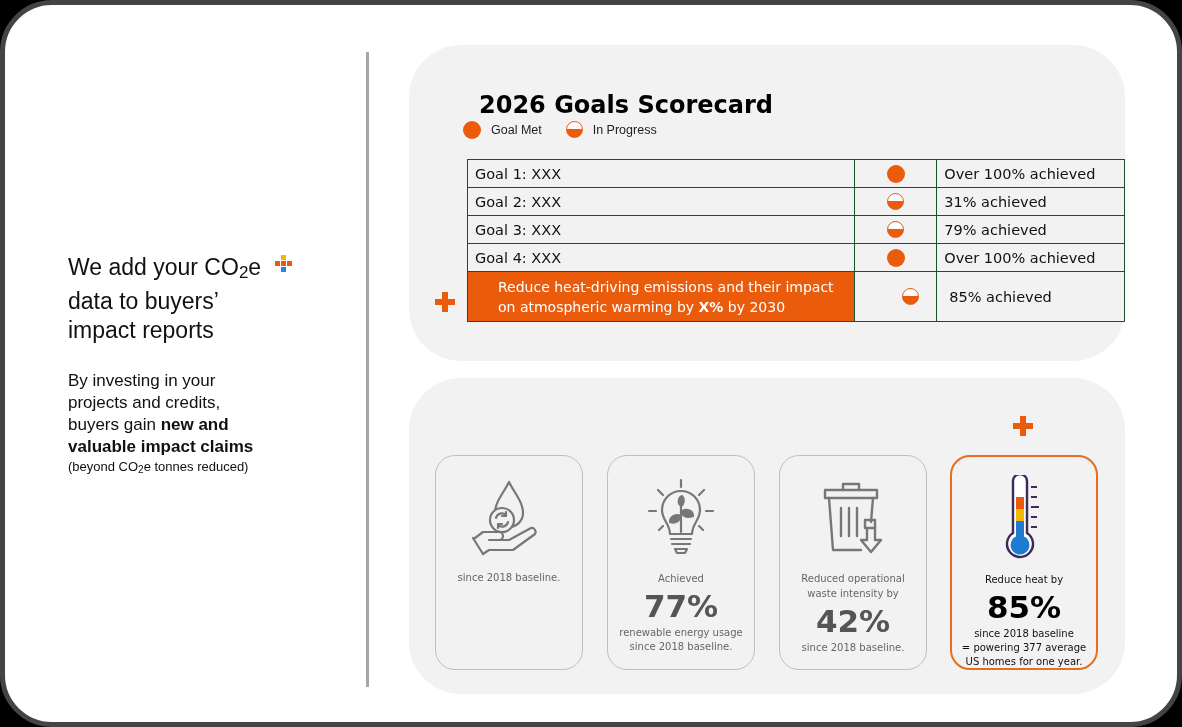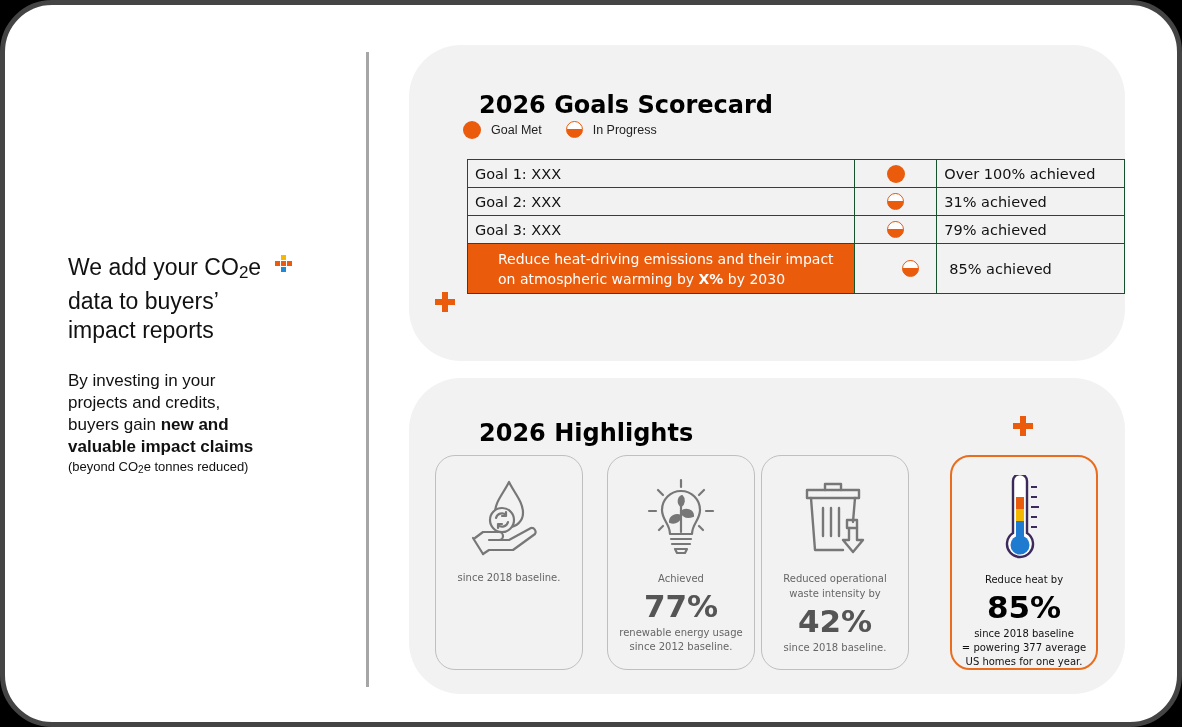--- a/index.html
+++ b/index.html
@@ -131,34 +131,38 @@
       <tr>
         <td class="g">Goal 2: XXX</td>
         <td class="s"><span class="dot-half"></span></td>
         <td class="a">31% achieved</td>
       </tr>
       <tr>
         <td class="g">Goal 3: XXX</td>
         <td class="s"><span class="dot-half"></span></td>
         <td class="a">79% achieved</td>
       </tr>
+      <tr>
+        <td class="g">Goal 4: XXX</td>
+        <td class="s"><span class="dot-full"></span></td>
+        <td class="a">Over 100% achieved</td>
+      </tr>
       <tr class="special">
         <td class="g">
           <span>Reduce heat-driving emissions and their impact</span><br>
           <span>on atmospheric warming by </span><b>X%</b><span> by 2030</span>
         </td>
         <td class="s"><span class="dot-half"></span></td>
         <td class="a">85% achieved</td>
       </tr>
     </tbody>
       </table>
   </div>
 
   <div class="panel hl">
-    <h2 class="panel-title">2026 Highlights</h2>
     <div class="orange-plus" style="left:604px; top:38px;"></div>
 
     <div class="card" style="left:26px;">
       <div class="icon">
         <svg width="80" height="84" viewBox="0 0 80 84" fill="none" stroke="#777" stroke-width="2.2" stroke-linecap="round" stroke-linejoin="round">
           <path d="M40 6 C34 18 26 26 26 37 A14 14 0 0 0 54 37 C54 26 46 18 40 6 Z"></path>
           <circle cx="33" cy="44" r="12" fill="#f2f2f2"></circle>
           <path d="M27 42 a6 6 0 0 1 10 -3 M37 36 v4 h-4"></path>
           <path d="M39 46 a6 6 0 0 1 -10 3 M29 52 v-4 h4"></path>
           <path d="M6 62 l8 -6 h16 a4 4 0 0 1 0 8 h-10 M20 64 h20 l22 -12 a4 4 0 0 1 4 6 l-22 16 h-24 l-6 4"></path>
@@ -186,25 +190,25 @@
           <path d="M29 71 h12 l-2 4 h-8 z"></path>
           <path d="M35 54 V28"></path>
           <path d="M35 38 C30 36 24 38 24 44 C30 46 34 42 35 38 Z" fill="#777"></path>
           <path d="M35 34 C40 30 47 32 47 38 C41 40 37 38 35 34 Z" fill="#777"></path>
           <path d="M35 28 C31 24 33 19 36 18 C39 21 38 26 35 28 Z" fill="#777"></path>
         </svg>
       </div>
       <div class="txt">
         <div class="lbl">Achieved</div>
         <div class="big">77%</div>
-        <div class="foot">renewable energy usage since 2012 baseline.</div>
-      </div>
-    </div>
-
-    <div class="card" style="left:352px;">
+        <div class="foot">renewable energy usage since 2018 baseline.</div>
+      </div>
+    </div>
+
+    <div class="card" style="left:370px;">
       <div class="icon">
         <svg width="64" height="80" viewBox="0 0 64 80" fill="none" stroke="#777" stroke-width="2.4" stroke-linecap="round" stroke-linejoin="round">
           <path d="M22 12 V6 h16 v6"></path>
           <rect x="4" y="12" width="52" height="8"></rect>
           <path d="M8 20 l4 52 h28"></path>
           <path d="M52 20 l-2 24"></path>
           <line x1="20" y1="30" x2="20" y2="58"></line>
           <line x1="28" y1="30" x2="28" y2="58"></line>
           <line x1="36" y1="30" x2="36" y2="58"></line>
           <rect x="44" y="42" width="10" height="8"></rect>

